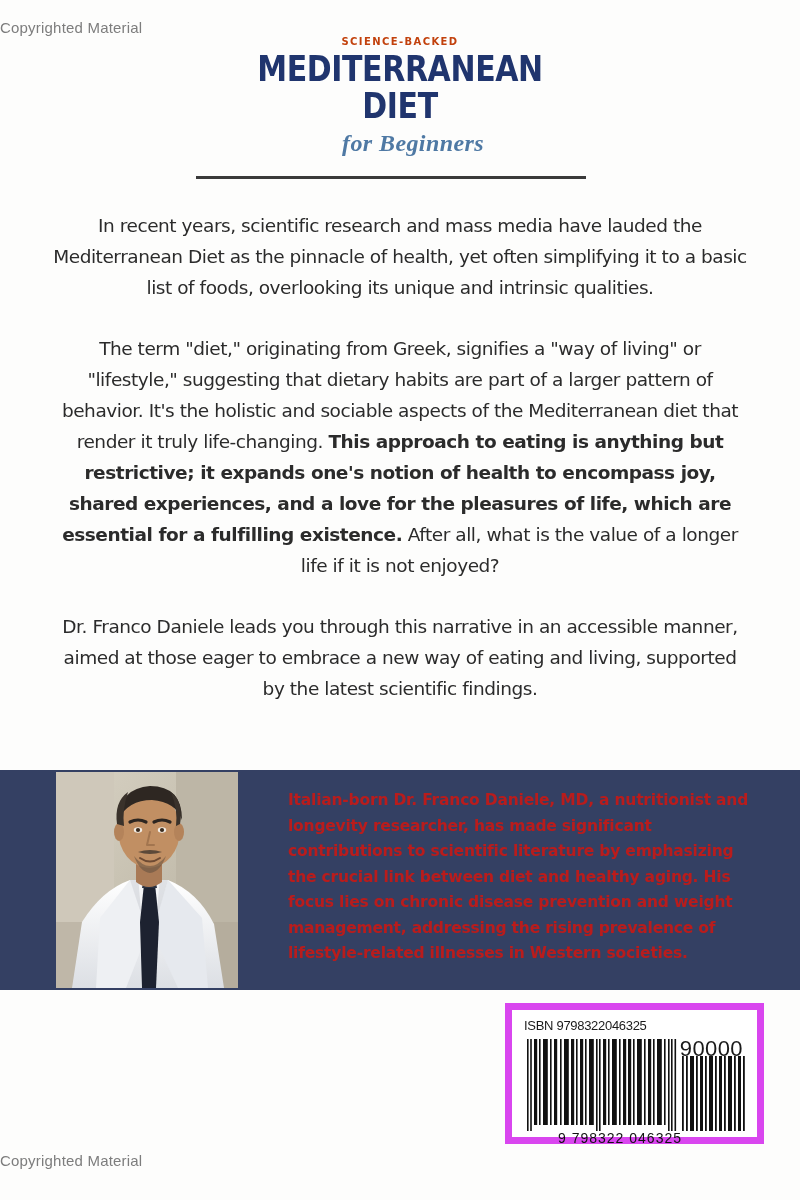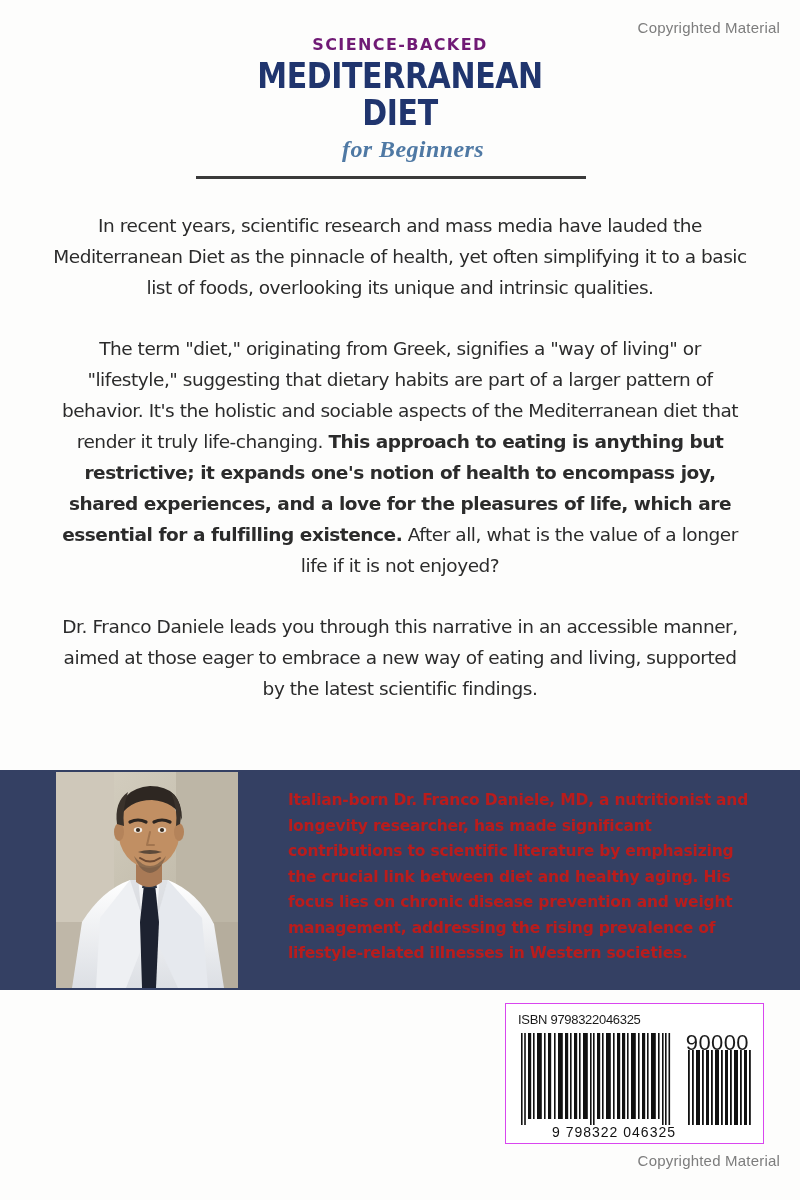--- a/index.html
+++ b/index.html
@@ -14,44 +14,44 @@
     overflow: hidden;
     font-family: "Liberation Sans", sans-serif;
     background: #fdfdfc;
   }
 
   
   .watermark {
     position: absolute;
     left: 0;
     width: 780px;
-    text-align: right;
+    text-align: left;
     font-family: "Liberation Sans", sans-serif;
     font-size: 15px;
     color: #7d7d7d;
     letter-spacing: 0.2px;
     white-space: nowrap;
   }
   .watermark-top { top: 19px; }
   .watermark-bottom { top: 1152px; }
 
   
   .title-block {
     position: absolute;
     top: 36px;
     left: 0;
     width: 800px;
     text-align: center;
   }
   .kicker {
     font-family: "DejaVu Sans", sans-serif;
     font-weight: bold;
-    font-size: 16px;
+    font-size: 10px;
     letter-spacing: 1.4px;
-    color: #701a75;
+    color: #c2410c;
     line-height: 1.1;
   }
   .main-title {
     font-family: "DejaVu Sans", sans-serif;
     font-weight: bold;
     font-size: 30px;
     letter-spacing: -0.4px;
     color: #20356e;
     line-height: 1.08;
     margin-top: 4px;
@@ -131,21 +131,21 @@
   .author-bio p { margin: 0; }
 
   
   .barcode-box {
     position: absolute;
     top: 1003px;
     left: 505px;
     width: 259px;
     height: 141px;
     background: #ffffff;
-    border: 1px solid #d946ef;
+    border: 7px solid #d946ef;
     box-sizing: border-box;
   }
   .isbn-text {
     position: absolute;
     top: 8px;
     left: 12px;
     font-family: "Liberation Sans", sans-serif;
     font-size: 13px;
     color: #1a1a1a;
     letter-spacing: -0.3px;

